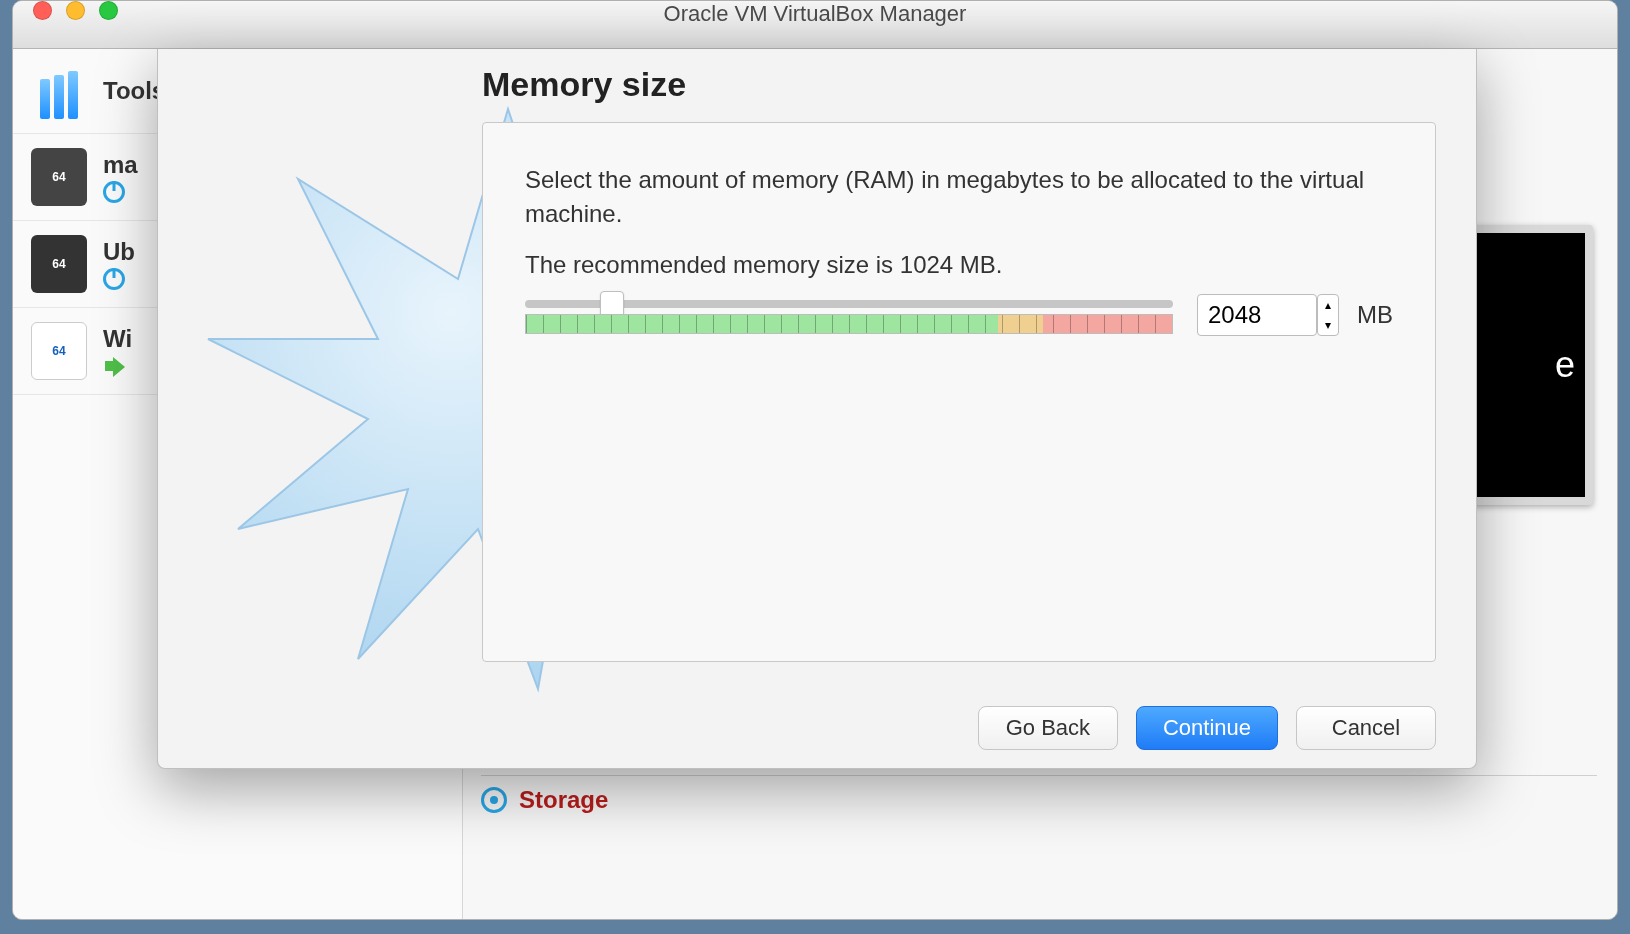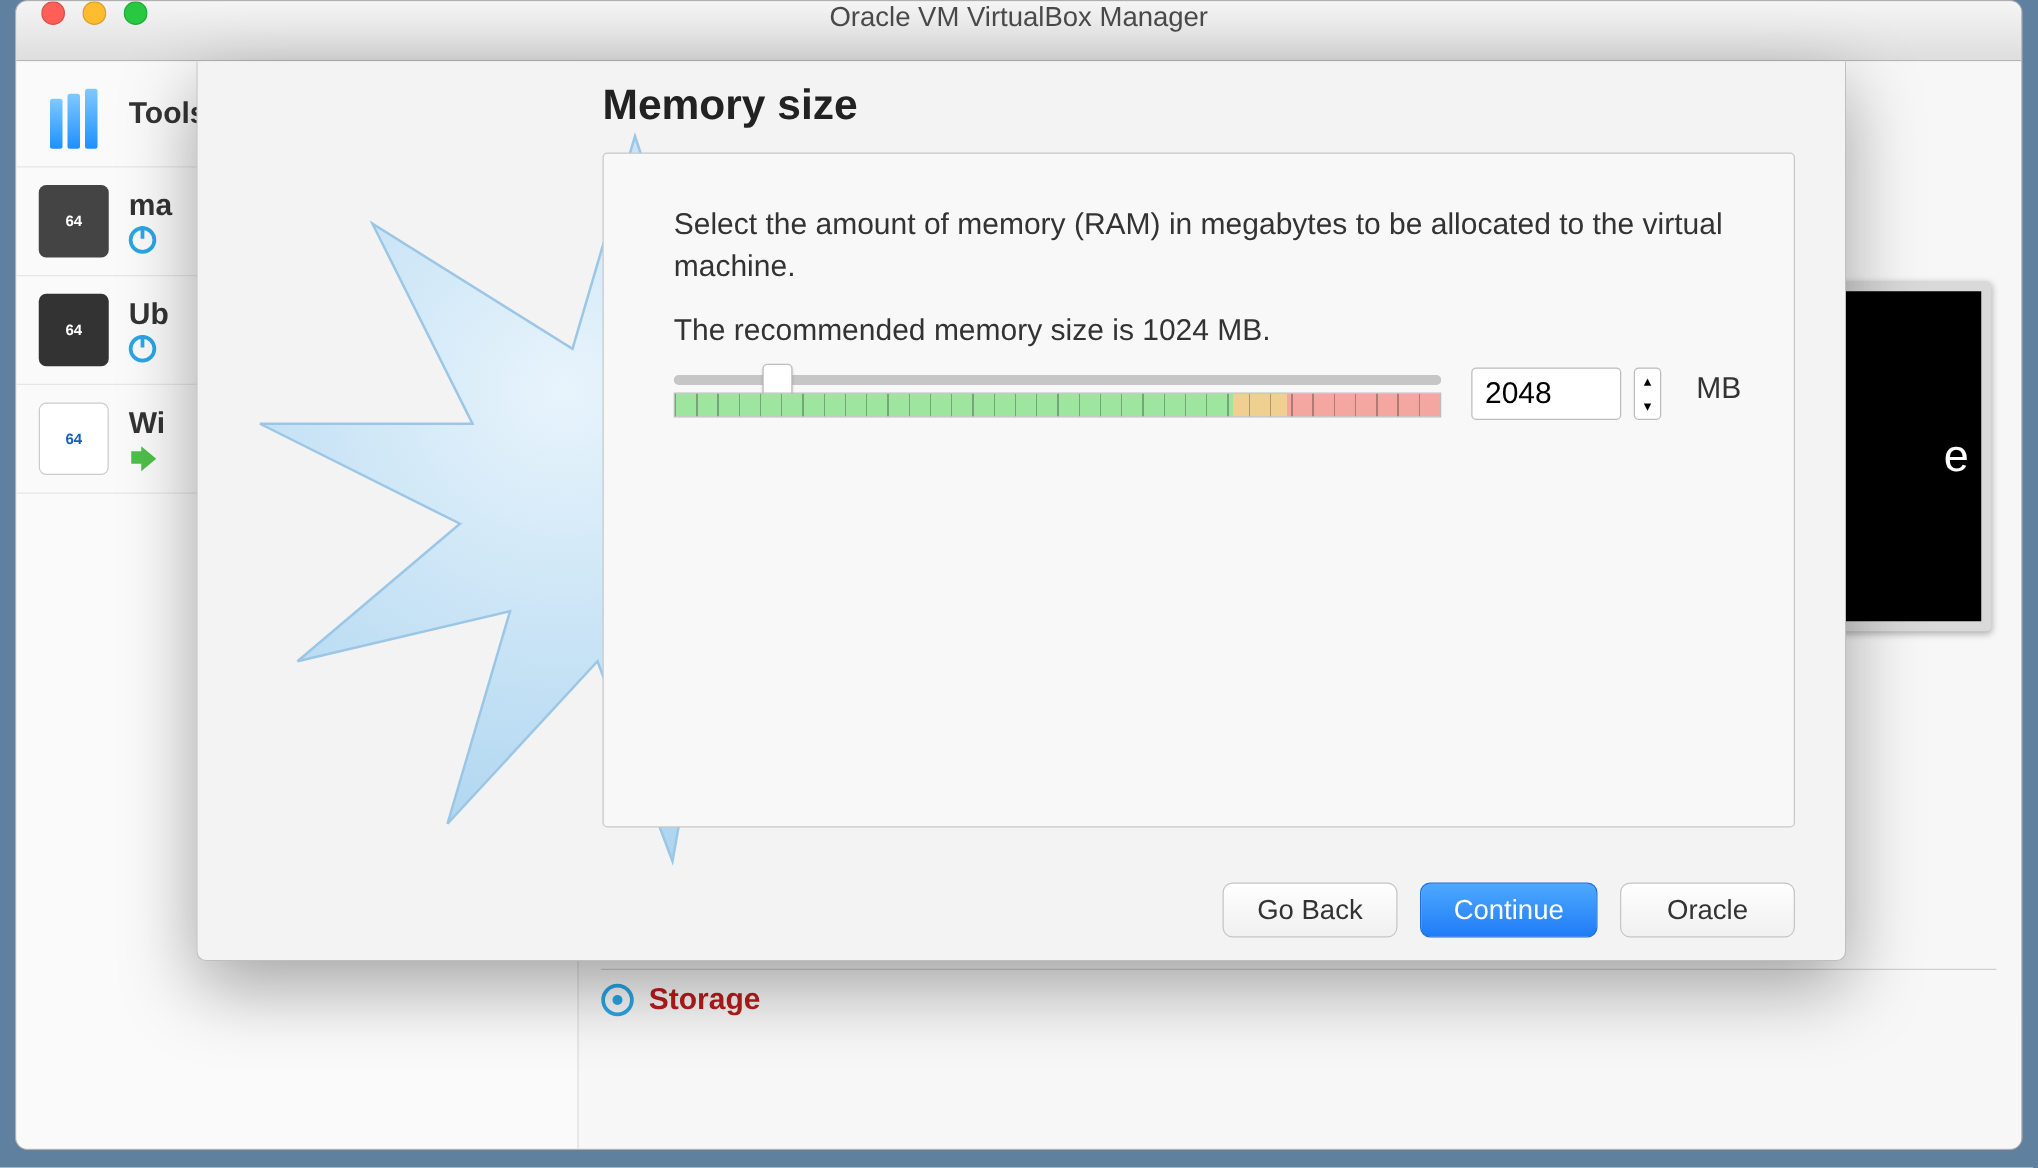--- a/index.html
+++ b/index.html
@@ -143,21 +143,21 @@
   }
   .starburst svg { width:100%; height:100%; }
 
   .dlg-body {
     position:absolute; left:324px; top:16px; right:40px;
     display:flex; flex-direction:column;
   }
   .dlg-title { font-size:34px; font-weight:700; color:#222; margin-bottom:18px; }
   .panel {
     background:#f8f8f8; border:1px solid #c8c8c8; border-radius:4px;
-    padding: 40px 42px 40px 56px;
+    padding: 40px 42px 40px 42px;
     min-height:540px;
     font-size:24px; color:#333; line-height:1.4;
   }
   .panel p { margin-bottom:18px; }
   .panel strong { font-weight:400; }
 
   .slider-row {
     display:flex; align-items:flex-start; gap:24px; margin-top:10px;
   }
   .slider-wrap { flex:1; }
@@ -186,21 +186,21 @@
     border:1px solid #bdbdbd;
   }
   .scale::before{
     content:""; position:absolute; inset:0;
     background:repeating-linear-gradient(to right,
       rgba(0,0,0,.45) 0 1px, transparent 1px 17px);
     opacity:.6;
   }
   .slider-labels { display:flex; justify-content:space-between; font-size:22px; margin-top:10px; color:#333;}
   .numbox {
-    display:flex; align-items:flex-start; gap:10px; margin-top:-6px;
+    display:flex; align-items:center; margin-top:-6px;
   }
   .numinput {
     width:120px; height:42px; font-size:24px; padding:4px 10px;
     border:1px solid #bcbcbc; border-radius:4px; background:#fff;
   }
   .stepper {
     width:22px; height:42px; border:1px solid #bcbcbc; border-radius:4px; background:#fff;
     display:flex; flex-direction:column;
   }
   .stepper button {
@@ -333,16 +333,16 @@
             </div>
             <span class="unit">MB</span>
           </div>
         </div>
       </div>
     </div>
 
     <div class="dlg-buttons">
       <button class="btn">Go Back</button>
       <button class="btn primary">Continue</button>
-      <button class="btn">Oracle</button>
+      <button class="btn">Cancel</button>
     </div>
   </div>
 </div>
 
 </body></html>

